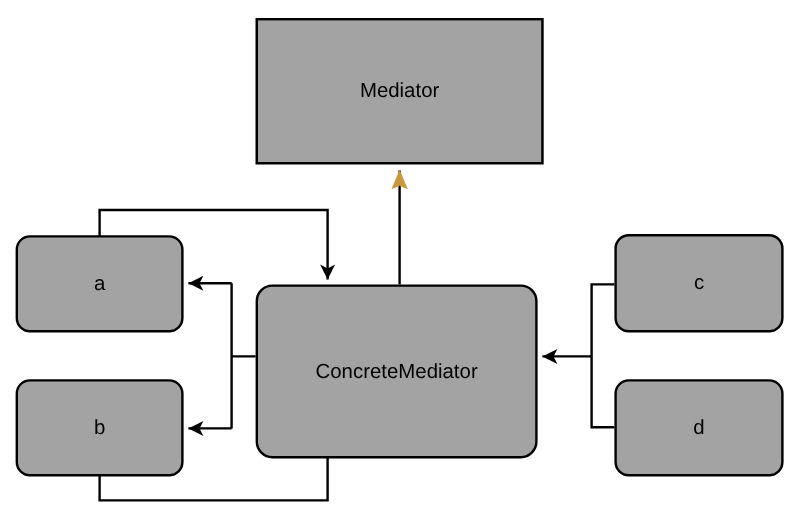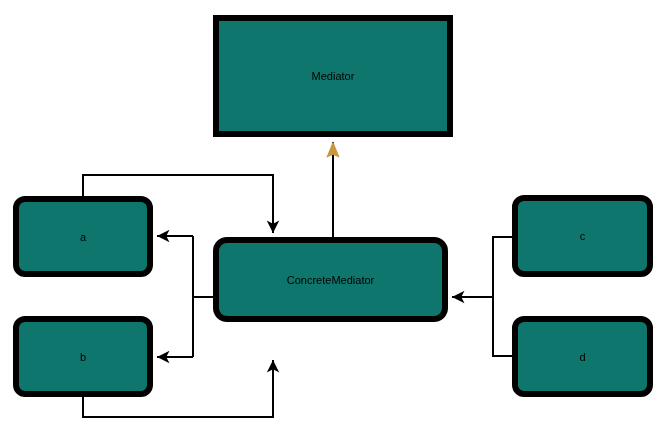--- a/index.html
+++ b/index.html
@@ -24,31 +24,31 @@
     pointer-events: none;
   }
   .edge {
     fill: none;
     stroke: #000000;
     stroke-width: 2;
   }
   .node {
     position: absolute;
     box-sizing: border-box;
-    background: #0f766e;
-    border: 6px solid #000000;
+    background: #a3a3a3;
+    border: 2px solid #000000;
     display: flex;
     align-items: center;
     justify-content: center;
     color: #000000;
-    font-size: 11px;
+    font-size: 17px;
   }
   .node.rounded { border-radius: 14px; }
   .node-mediator        { left: 213px; top: 15px;  width: 240px; height: 122px; }
-  .node-concretemediator{ left: 213px; top: 237px; width: 235px; height: 85px; }
+  .node-concretemediator{ left: 213px; top: 237px; width: 235px; height: 145px; }
   .node-a { left: 13px;  top: 196px; width: 140px; height: 81px; border-radius: 12px; }
   .node-b { left: 13px;  top: 316px; width: 140px; height: 81px; border-radius: 12px; }
   .node-c { left: 512px; top: 195px; width: 141px; height: 82px; border-radius: 12px; }
   .node-d { left: 512px; top: 316px; width: 141px; height: 81px; border-radius: 12px; }
 </style>
 </head>
 <body>
 
 <div class="canvas">
 

